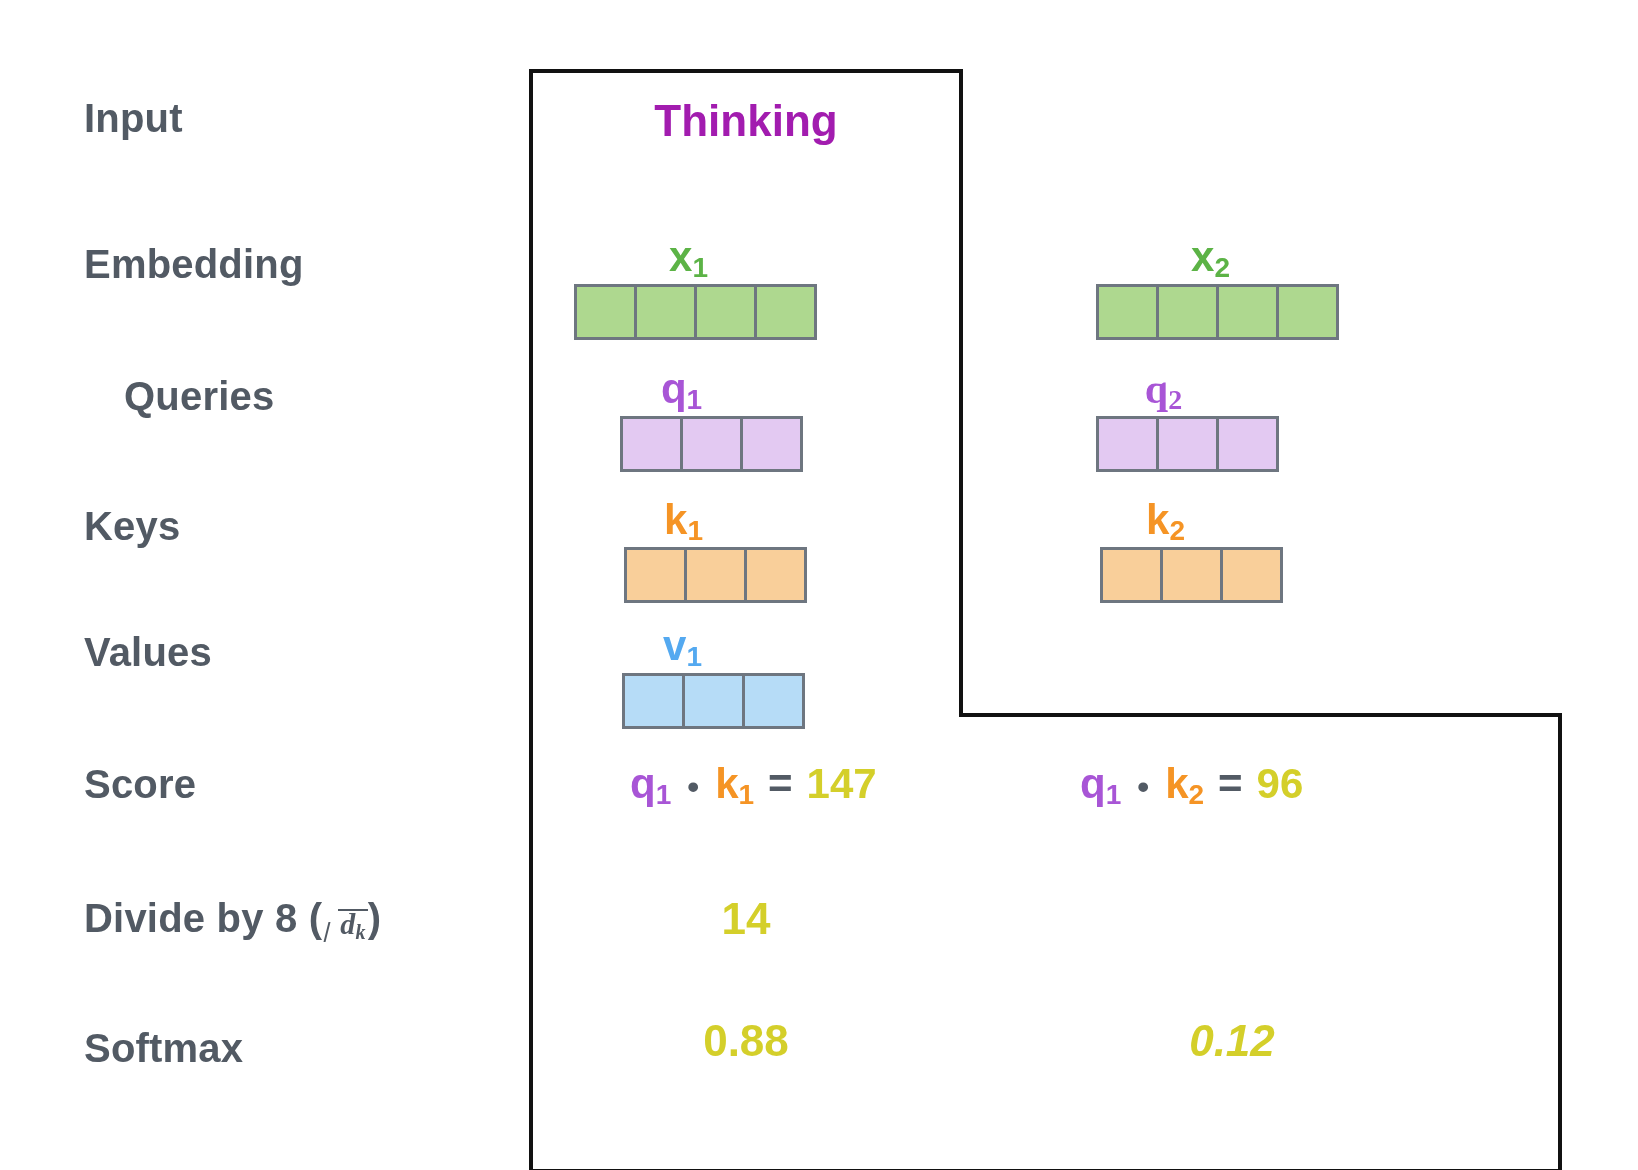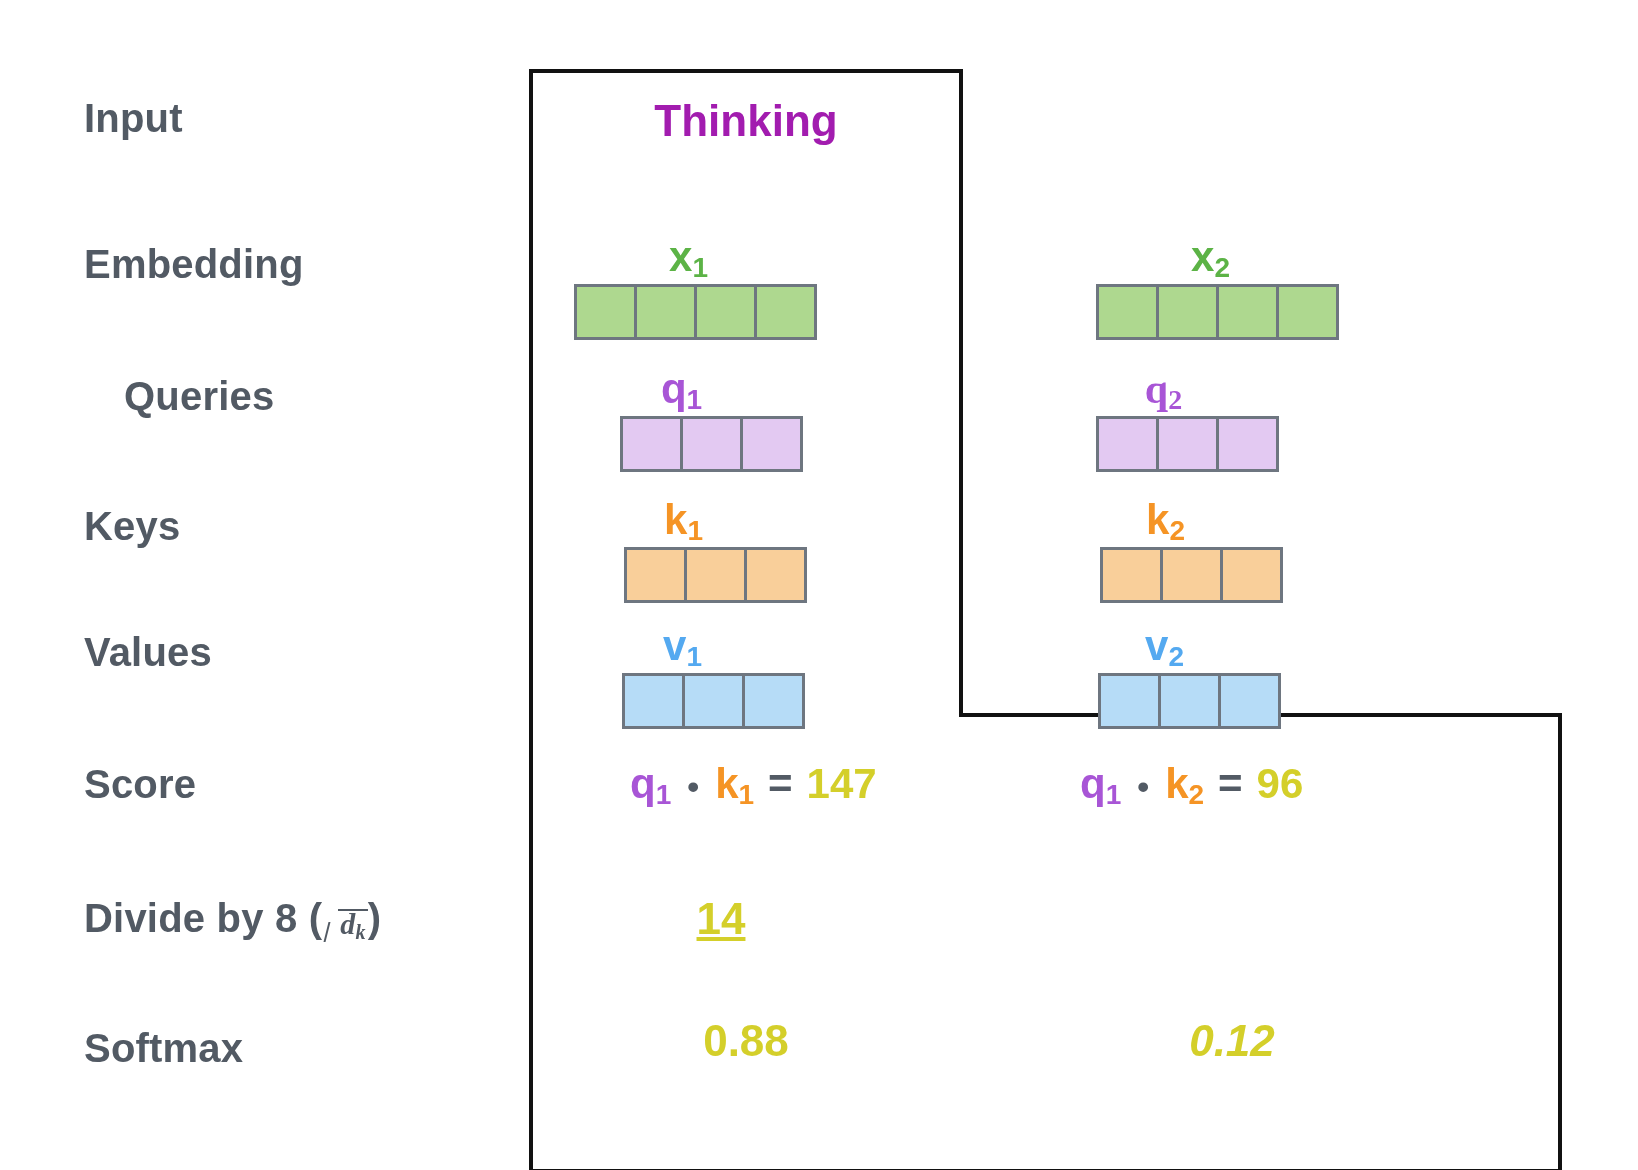--- a/index.html
+++ b/index.html
@@ -260,43 +260,35 @@
 
   <div class="vec-group" style="left:560px; top:622px;">
     <span class="vec-label lbl-value"><span>v</span><span class="sub">1</span></span>
     <span class="vec-cells" style="margin-left:62px;">
       <span class="cell c-value"></span>
       <span class="cell c-value"></span>
       <span class="cell c-value"></span>
     </span>
   </div>
 
-  <div class="vec-group" style="left:1048px; top:622px;">
-    <span class="vec-label lbl-value"><span>v</span><span class="sub">2</span></span>
-    <span class="vec-cells" style="margin-left:50px;">
-      <span class="cell c-value"></span>
-      <span class="cell c-value"></span>
-      <span class="cell c-value"></span>
-    </span>
-  </div>
 
   <div class="score-expr" style="left:630px; top:760px;">
     <span class="tok-q"><span>q</span><span class="sub">1</span></span>
     <span class="tok-dot">•</span>
     <span class="tok-k"><span>k</span><span class="sub">1</span></span>
     <span class="tok-op">=</span>
     <span class="tok-val">147</span>
   </div>
 
   <div class="score-expr" style="left:1080px; top:760px;">
     <span class="tok-q"><span>q</span><span class="sub">1</span></span>
     <span class="tok-dot">•</span>
     <span class="tok-k"><span>k</span><span class="sub">2</span></span>
     <span class="tok-op">=</span>
     <span class="tok-val">96</span>
   </div>
 
-  <div class="num-val" style="left:544px; top:894px; width:354px;text-decoration:underline;">14</div>
+  <div class="num-val" style="left:569px; top:894px; width:354px;">14</div>
 
   <div class="num-val" style="left:569px; top:1016px; width:354px;">0.88</div>
   <div class="num-val" style="left:1055px; top:1016px; width:354px;font-style:italic;">0.12</div>
 
 </div>
 
 </body></html>

